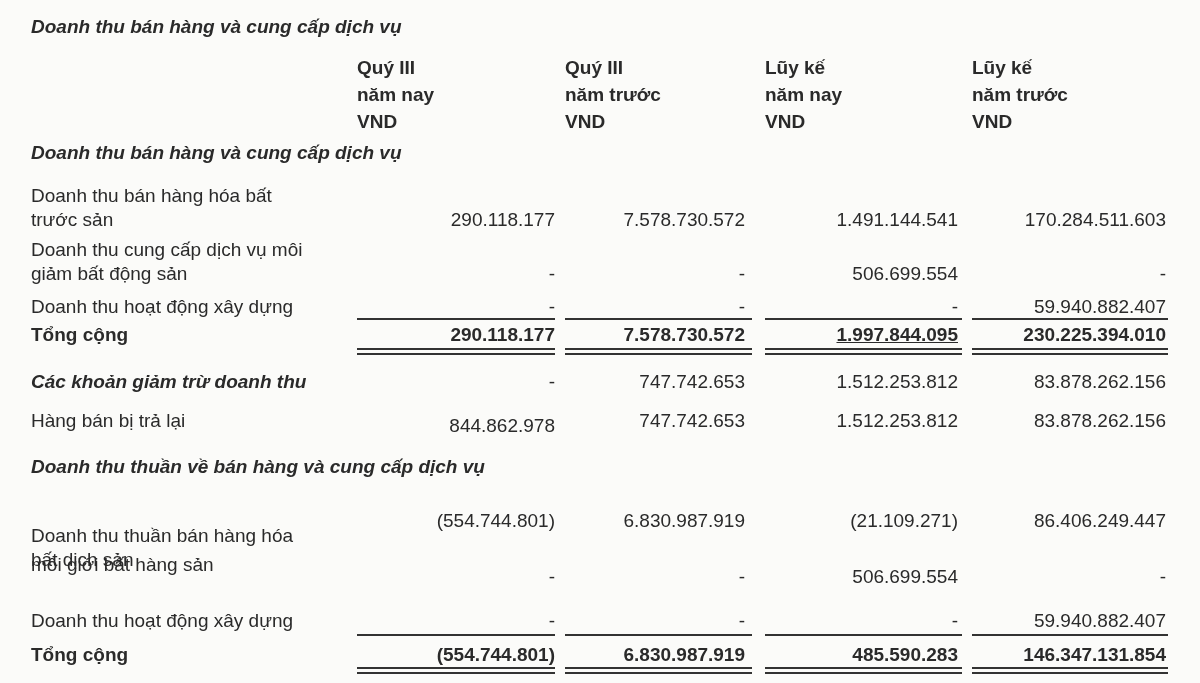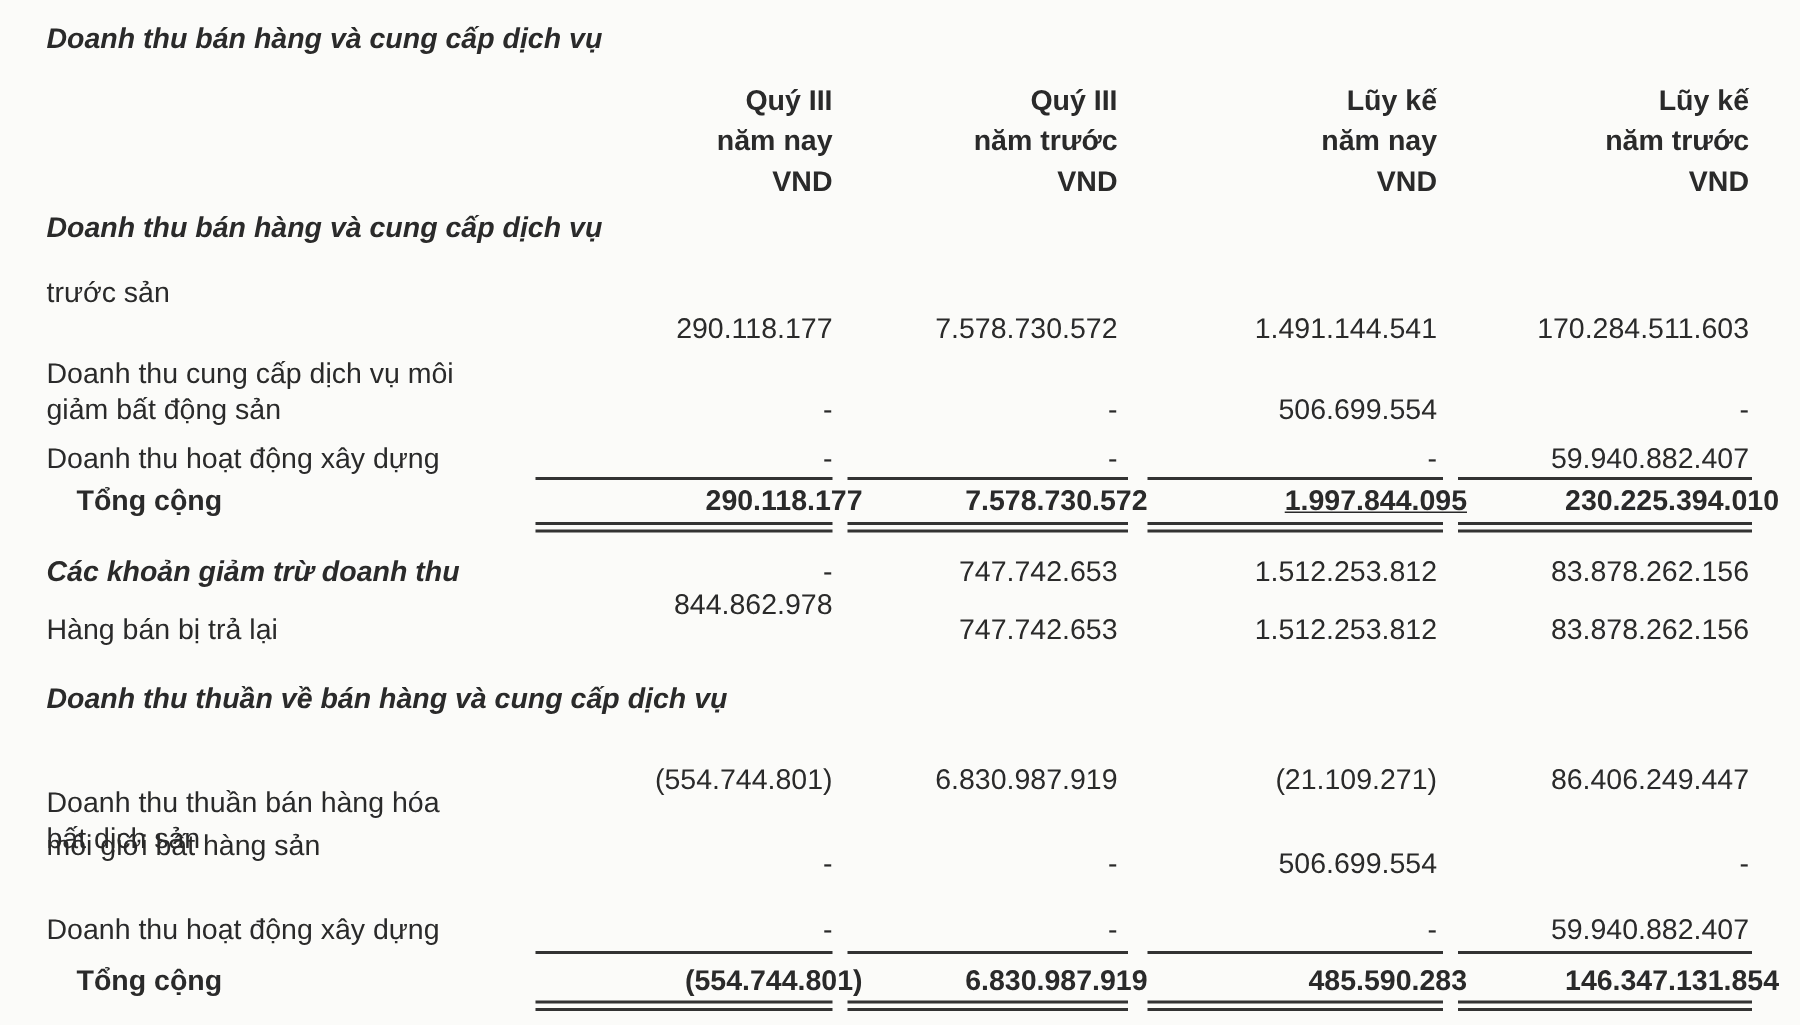--- a/index.html
+++ b/index.html
@@ -6,28 +6,28 @@
   body {
     width:1200px; height:683px; overflow:hidden;
     background:#fbfbf9;
     color:#2a2a2a;
     font-family:"Liberation Sans", sans-serif;
     font-size:19px;
     position:relative;
   }
   .abs { position:absolute; white-space:nowrap; }
   .ital-bold { font-style:italic; font-weight:bold; }
-  .bold { font-weight:bold;margin-left:20px; }
+  .bold { font-weight:bold; }
   .label { left:31px; line-height:24px; }
   .num { text-align:right; line-height:24px; }
   .c1 { left:357px; width:198px; }
   .c2 { left:565px; width:180px; }
   .c3 { left:765px; width:193px; }
   .c4 { left:972px; width:194px; }
-  .hdr { text-align:right; line-height:27px; font-weight:bold; }
+  .hdr { line-height:27px; font-weight:bold; }
   .line { position:absolute; height:0; border-top:2px solid #333; }
   .dline { position:absolute; height:3px; border-top:2px solid #333; border-bottom:2px solid #333; }
   .lc1 { left:357px; width:198px; }
   .lc2 { left:565px; width:187px; }
   .lc3 { left:765px; width:197px; }
   .lc4 { left:972px; width:196px; }
 </style>
 </head>
 <body>
 
@@ -54,20 +54,21 @@
     <div>năm trước</div>
     <div>VND</div>
   </div>
 </div>
 
 <div>
   <div class="abs label ital-bold" style="top:141px;">Doanh thu bán hàng và cung cấp dịch vụ</div>
 
   <div>
     <div class="abs label" style="top:184px;">
+      <div>Doanh thu bán hàng hóa bất</div>
       <div>trước sản</div>
     </div>
     <div class="abs num c1" style="top:208px;">290.118.177</div>
     <div class="abs num c2" style="top:208px;">7.578.730.572</div>
     <div class="abs num c3" style="top:208px;">1.491.144.541</div>
     <div class="abs num c4" style="top:208px;">170.284.511.603</div>
   </div>
 
   <div>
     <div class="abs label" style="top:238px;">
@@ -110,21 +111,21 @@
 <div>
   <div>
     <div class="abs label ital-bold" style="top:370px;">Các khoản giảm trừ doanh thu</div>
     <div class="abs num c1" style="top:370px;">-</div>
     <div class="abs num c2" style="top:370px;">747.742.653</div>
     <div class="abs num c3" style="top:370px;">1.512.253.812</div>
     <div class="abs num c4" style="top:370px;">83.878.262.156</div>
   </div>
   <div>
     <div class="abs label" style="top:409px;">Hàng bán bị trả lại</div>
-    <div class="abs num c1" style="top:392px;">844.862.978</div>
+    <div class="abs num c1" style="top:414px;">844.862.978</div>
     <div class="abs num c2" style="top:409px;">747.742.653</div>
     <div class="abs num c3" style="top:409px;">1.512.253.812</div>
     <div class="abs num c4" style="top:409px;">83.878.262.156</div>
   </div>
 </div>
 
 <div>
   <div class="abs label ital-bold" style="top:455px;">Doanh thu thuần về bán hàng và cung cấp dịch vụ</div>
 
   <div>

